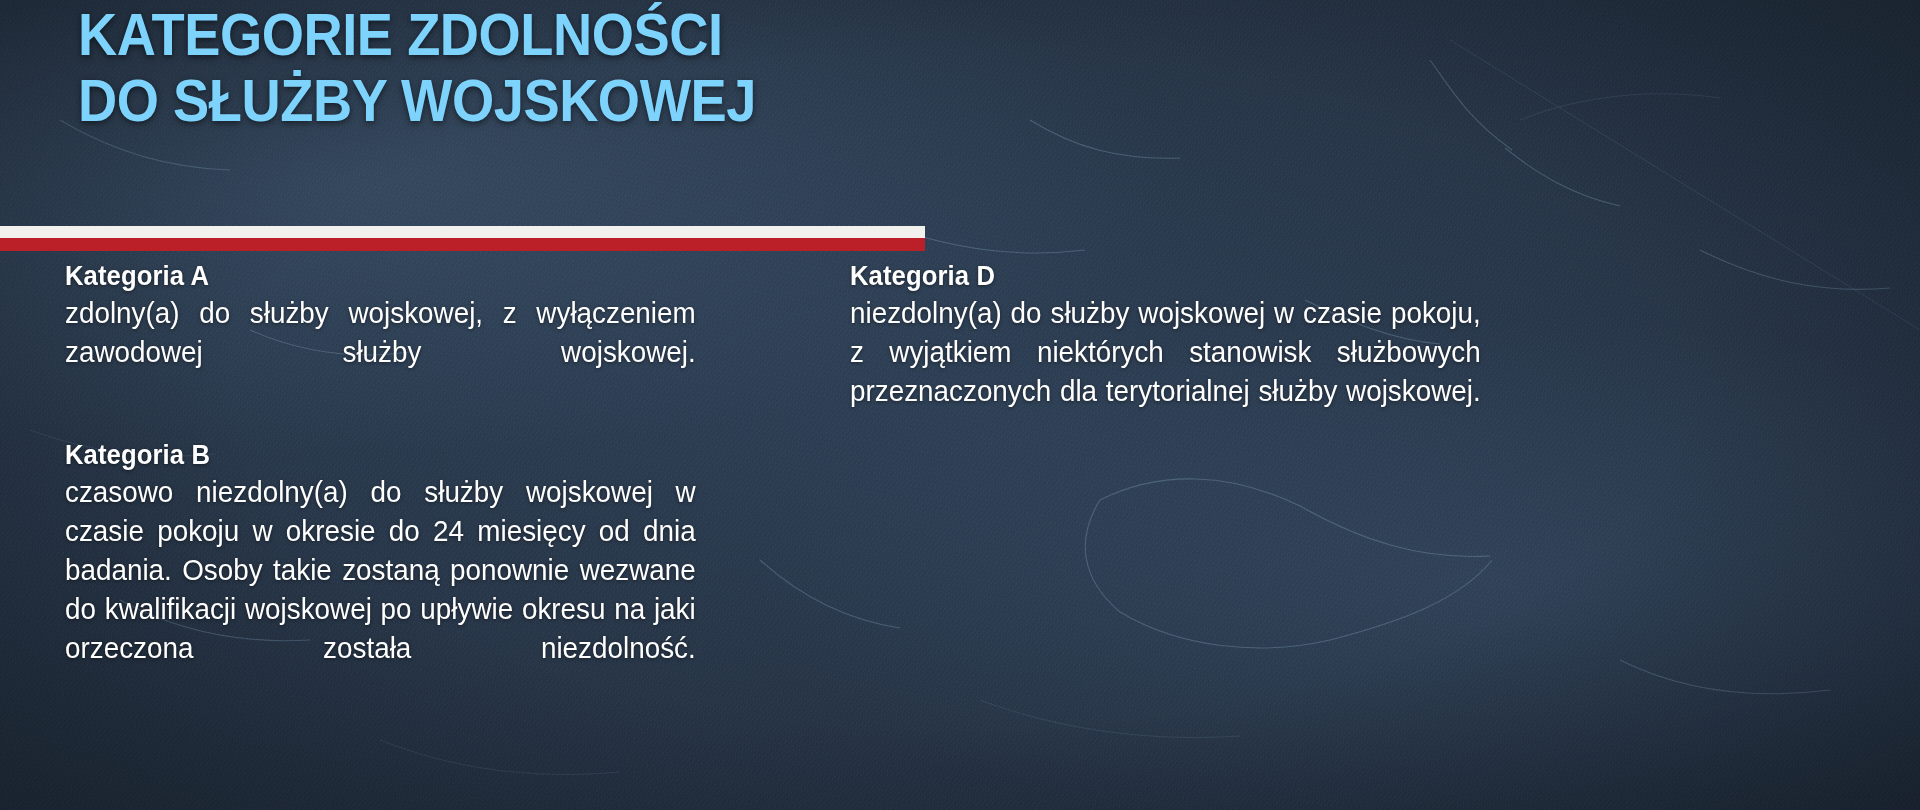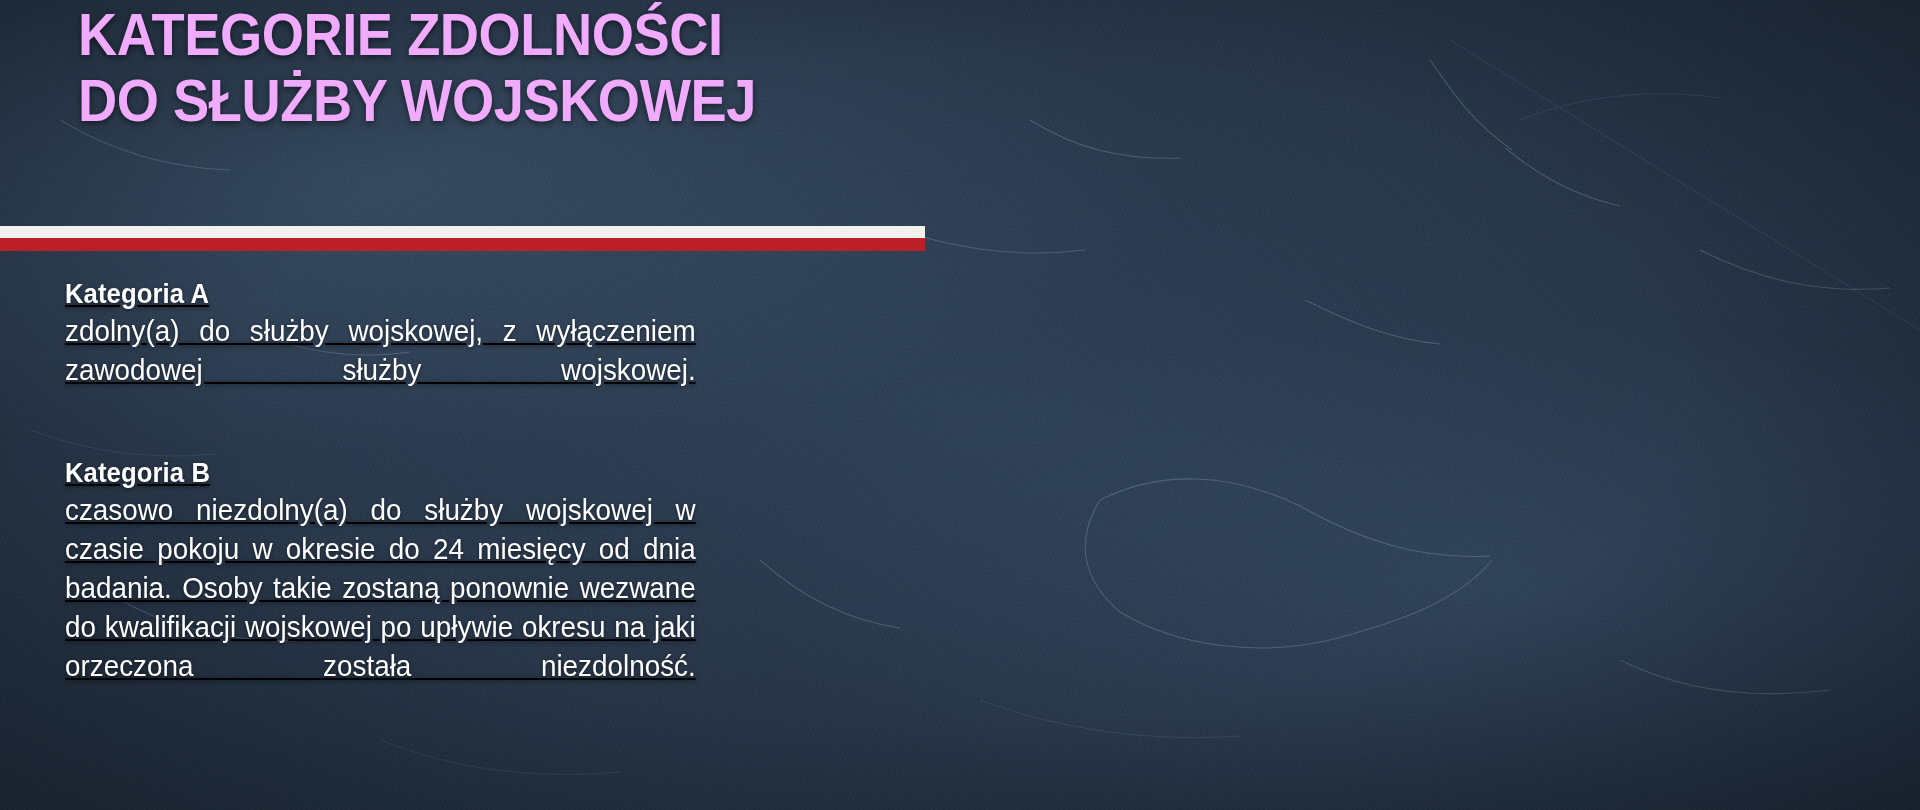--- a/index.html
+++ b/index.html
@@ -36,41 +36,41 @@
   #vignette {
     position:absolute; inset:0; z-index:3; pointer-events:none;
     background:radial-gradient(ellipse 78% 86% at 50% 48%, rgba(0,0,0,0) 48%, rgba(8,13,20,.46) 100%);
   }
 
   #content { position:absolute; inset:0; z-index:6; }
 
   
   .title-block {
     position:absolute; left:78px; top:2px;
-    color:#f0abfc;
+    color:#7dd3fc;
   }
   .title-line {
     font-family:"Liberation Sans Narrow","Liberation Sans", sans-serif;
     font-weight:700;
     font-size:59px;
     line-height:66px;
     letter-spacing:-0.5px;
     transform:scaleX(.92);
     transform-origin:left center;
     white-space:nowrap;
     text-shadow:0 2px 7px rgba(0,0,0,.55);
   }
 
   
   .flag-bar { position:absolute; left:0; top:226px; width:925px; z-index:7; }
   .flag-white { height:12px; background:#f2f1ee; }
   .flag-red   { height:13px; background:#bb2028; }
 
   
-  .col { position:absolute; top:276px; width:657px;text-decoration:underline; }
+  .col { position:absolute; top:258px; width:657px; }
   .col-left  { left:65px; }
   .col-right { left:850px; }
 
   .cat-block { margin-bottom:26px; }
   .cat-title {
     font-family:"Liberation Sans Narrow","Liberation Sans", sans-serif;
     font-weight:700;
     font-size:27px;
     line-height:36px;
     color:#ffffff;
@@ -147,15 +147,19 @@
       <div class="cat-title">Kategoria A</div>
       <div class="cat-body">zdolny(a) do służby wojskowej, z wyłączeniem zawodowej służby wojskowej.</div>
     </div>
     <div class="cat-block">
       <div class="cat-title">Kategoria B</div>
       <div class="cat-body">czasowo niezdolny(a) do służby wojskowej w czasie pokoju w okresie do 24 miesięcy od dnia badania. Osoby takie zostaną ponownie wezwane do kwalifikacji wojskowej po upływie okresu na jaki orzeczona została niezdolność.</div>
     </div>
   </div>
 
   <div class="col col-right">
+    <div class="cat-block">
+      <div class="cat-title">Kategoria D</div>
+      <div class="cat-body">niezdolny(a) do służby wojskowej w czasie pokoju, z wyjątkiem niektórych stanowisk służbowych przeznaczonych dla terytorialnej służby wojskowej.</div>
+    </div>
   </div>
 
 </div>
 
 </body></html>

